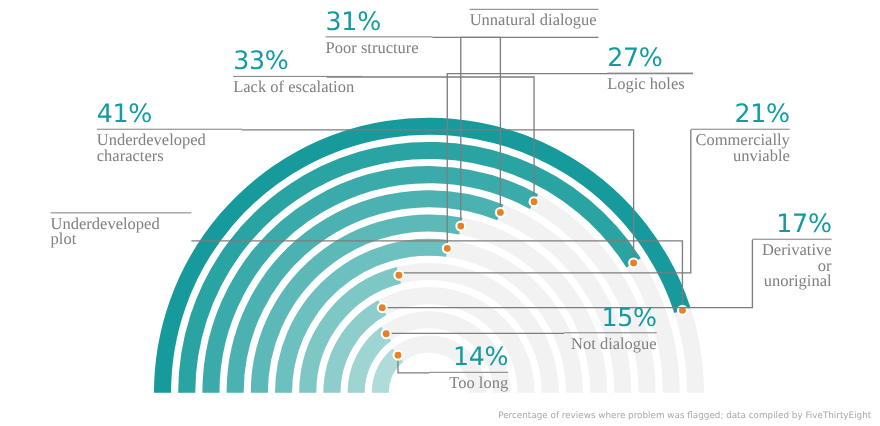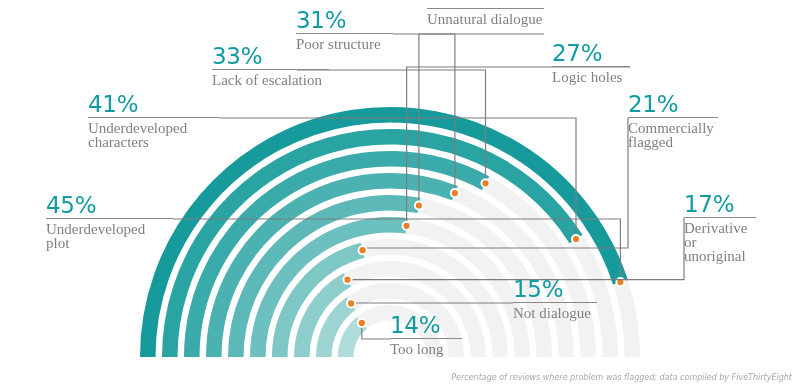--- a/index.html
+++ b/index.html
@@ -24,30 +24,29 @@
   }
   .rule{height:1px;background:#8a8a8a;}
   .desc{
     color:#808080;
     font-size:15px;
     line-height:14px;
     white-space:pre-line;
     padding-top:3px;
     font-family:Liberation Serif, serif;
   }
-  .lbl.right .pct,.lbl.right .desc{text-align:left;}
+  .lbl.right .pct,.lbl.right .desc{text-align:right;}
   .lbl.left .pct,.lbl.left .desc{text-align:left;}
   .footer{
     position:absolute;
     right:8px;bottom:5px;
     color:#a8a8a8;
     font-size:8px;
     white-space:nowrap;
     font-family:"DejaVu Sans", sans-serif;
-    font-style:italic;
   }
 </style>
 </head>
 <body>
 
 <div id="stage">
 
   <svg class="layer" id="arcs" viewBox="0 0 800 387">
       <path d="M 147.75 357.00 A 242.25 242.25 0 0 1 632.25 357.00" fill="none" stroke="#f2f2f2" stroke-width="15.5"></path>
       <path d="M 169.75 357.00 A 220.25 220.25 0 0 1 610.25 357.00" fill="none" stroke="#f2f2f2" stroke-width="15.5"></path>
@@ -98,21 +97,20 @@
       <polyline points="513.0,303.0 351.1,303.0" fill="none" stroke="#7d7d7d" stroke-width="1.2"></polyline>
       <circle cx="351.1" cy="303.4" r="5" fill="#ffffff"></circle>
       <circle cx="351.1" cy="303.4" r="3.1" fill="#e98024"></circle>
       <polyline points="390.0,339.0 361.8,339.0 361.8,322.9" fill="none" stroke="#7d7d7d" stroke-width="1.2"></polyline>
       <circle cx="361.8" cy="322.9" r="5" fill="#ffffff"></circle>
       <circle cx="361.8" cy="322.9" r="3.1" fill="#e98024"></circle>
     </svg>
 
   <div id="labels">
       <div class="lbl left" style="left: 46px; top: 193px; width: 128px;">
-        <div class="pct">45%</div>
         <div class="rule"></div>
         <div class="desc">Underdeveloped
 plot</div>
       </div>
       <div class="lbl left" style="left: 88px; top: 92px; width: 132px;">
         <div class="pct">41%</div>
         <div class="rule"></div>
         <div class="desc">Underdeveloped
 characters</div>
       </div>
@@ -132,21 +130,21 @@
       </div>
       <div class="lbl left" style="left: 552px; top: 41px; width: 78px;">
         <div class="pct">27%</div>
         <div class="rule"></div>
         <div class="desc">Logic holes</div>
       </div>
       <div class="lbl right" style="left: 628px; top: 92px; width: 90px;">
         <div class="pct">21%</div>
         <div class="rule"></div>
         <div class="desc">Commercially
-flagged</div>
+unviable</div>
       </div>
       <div class="lbl right" style="left: 684px; top: 192px; width: 72px;">
         <div class="pct">17%</div>
         <div class="rule"></div>
         <div class="desc">Derivative or
 unoriginal</div>
       </div>
       <div class="lbl right" style="left: 513px; top: 277px; width: 84px;">
         <div class="pct">15%</div>
         <div class="rule"></div>

